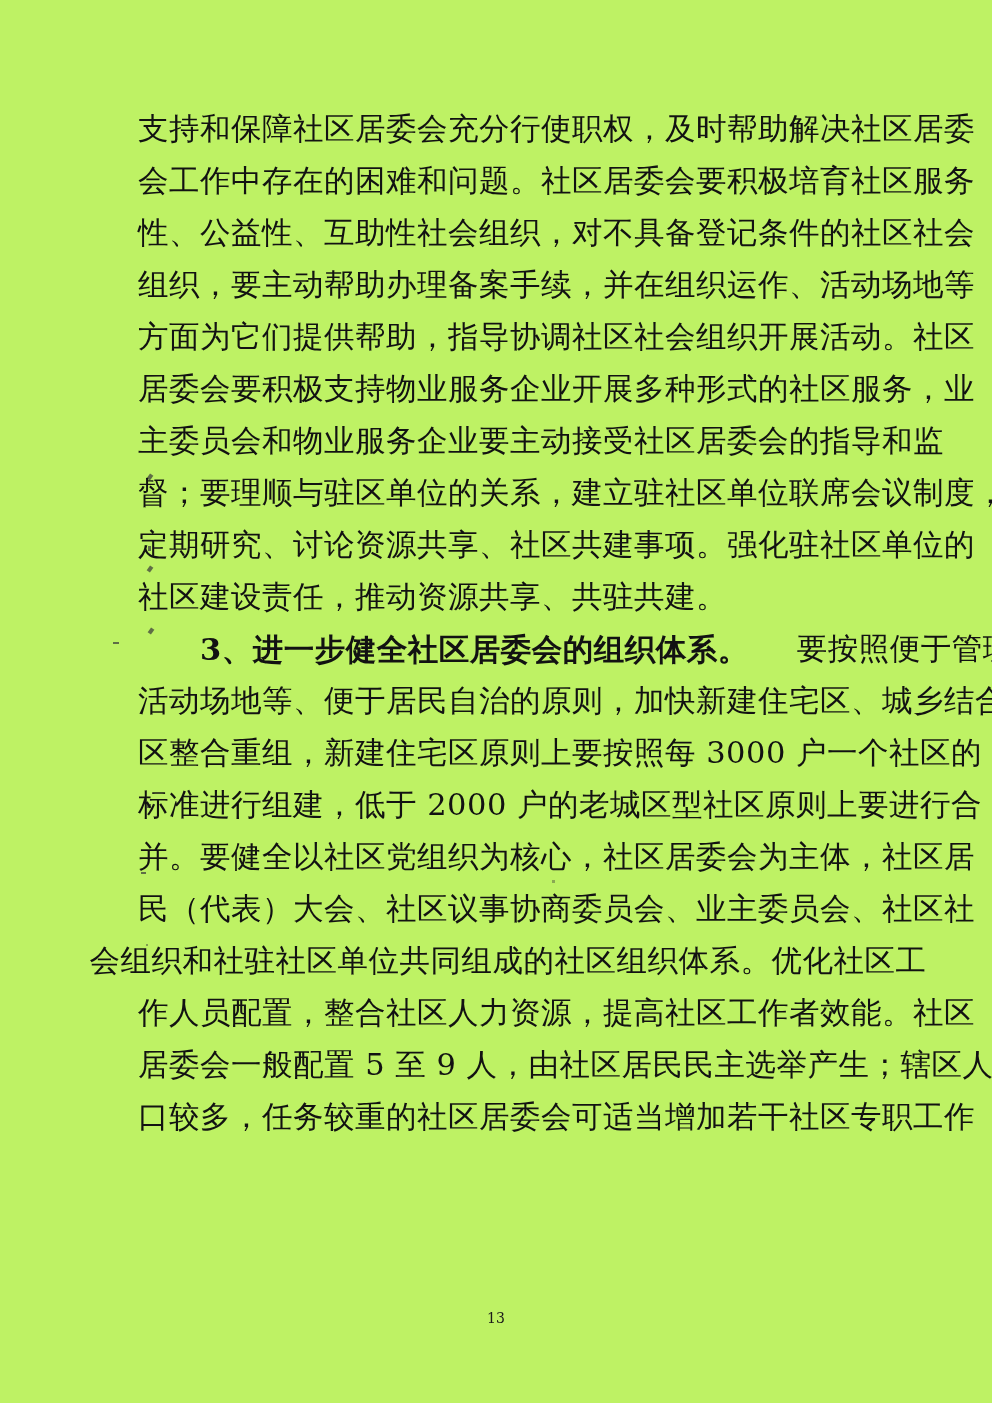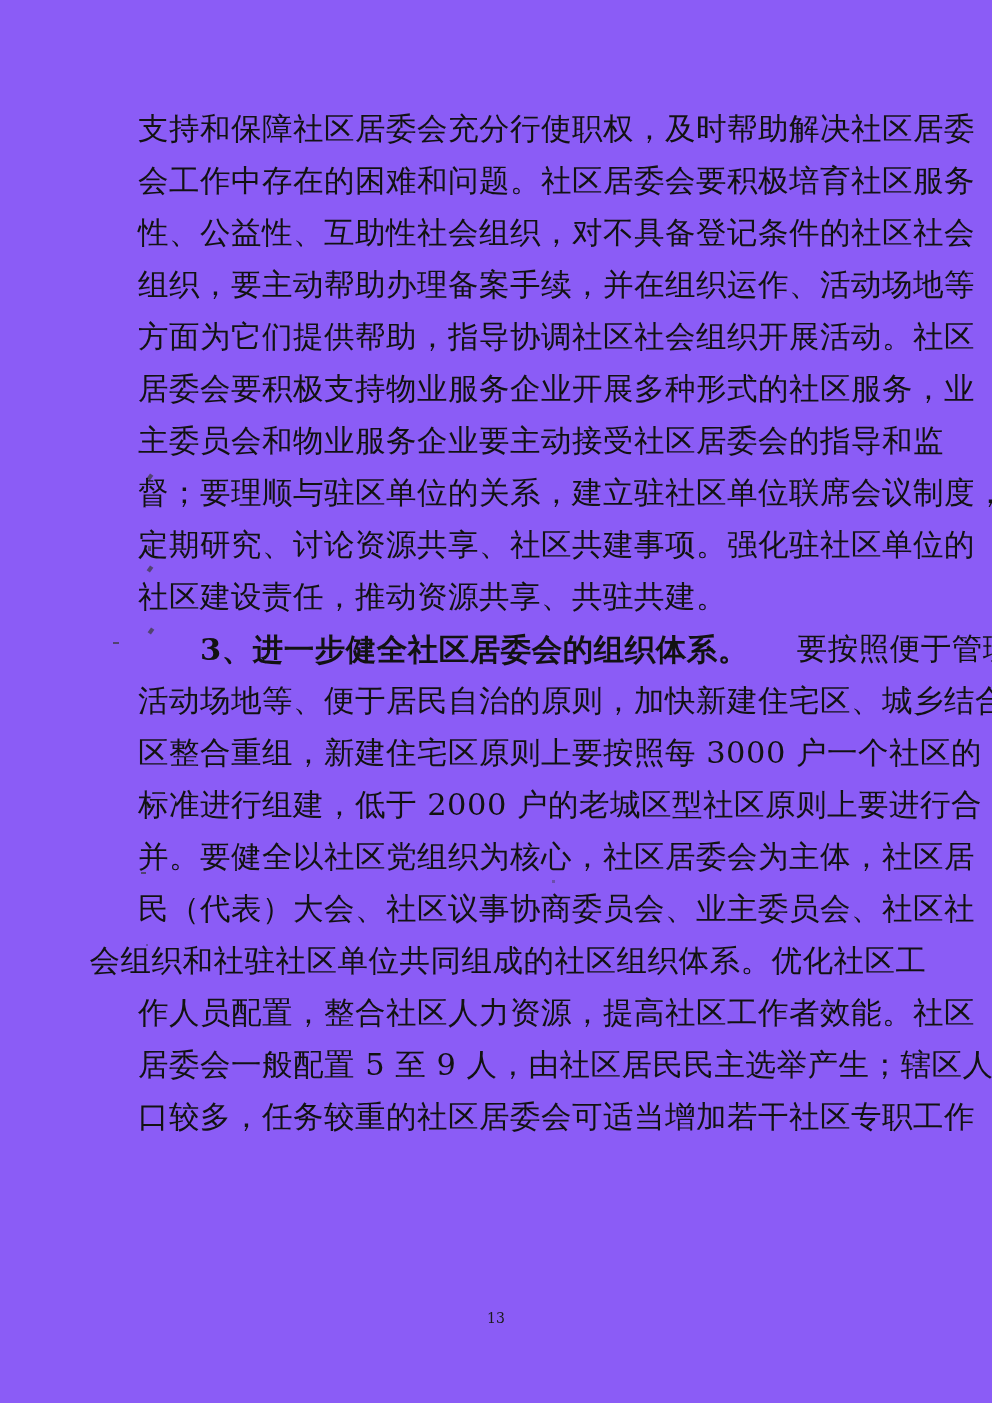--- a/index.html
+++ b/index.html
@@ -5,21 +5,21 @@
 <style>
   html, body {
     margin: 0;
     padding: 0;
     background: #ffffff;
   }
   #page {
     position: relative;
     width: 992px;
     height: 1403px;
-    background: #8b5cf6;
+    background: #bef264;
     overflow: hidden;
     font-family: "DejaVu Serif", serif;
     -webkit-font-smoothing: antialiased;
   }
   
   #text-body {
     position: absolute;
     left: 138px;
     top: 103px;
     width: 740px;

